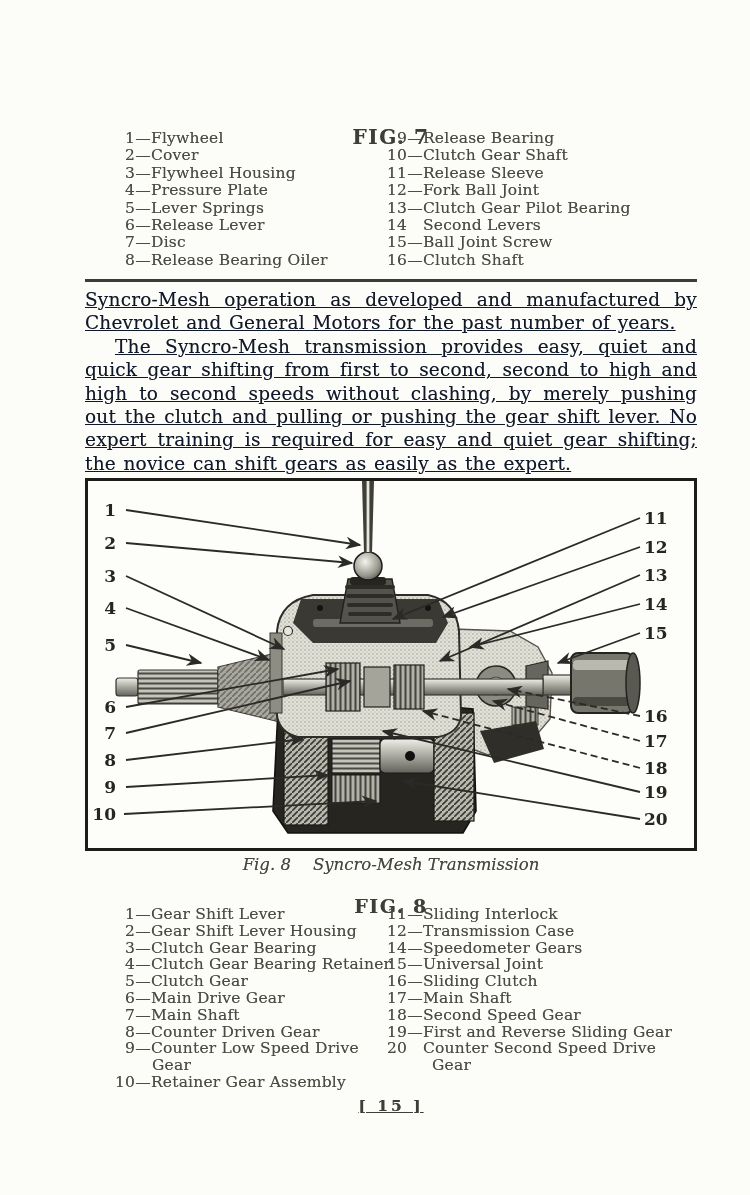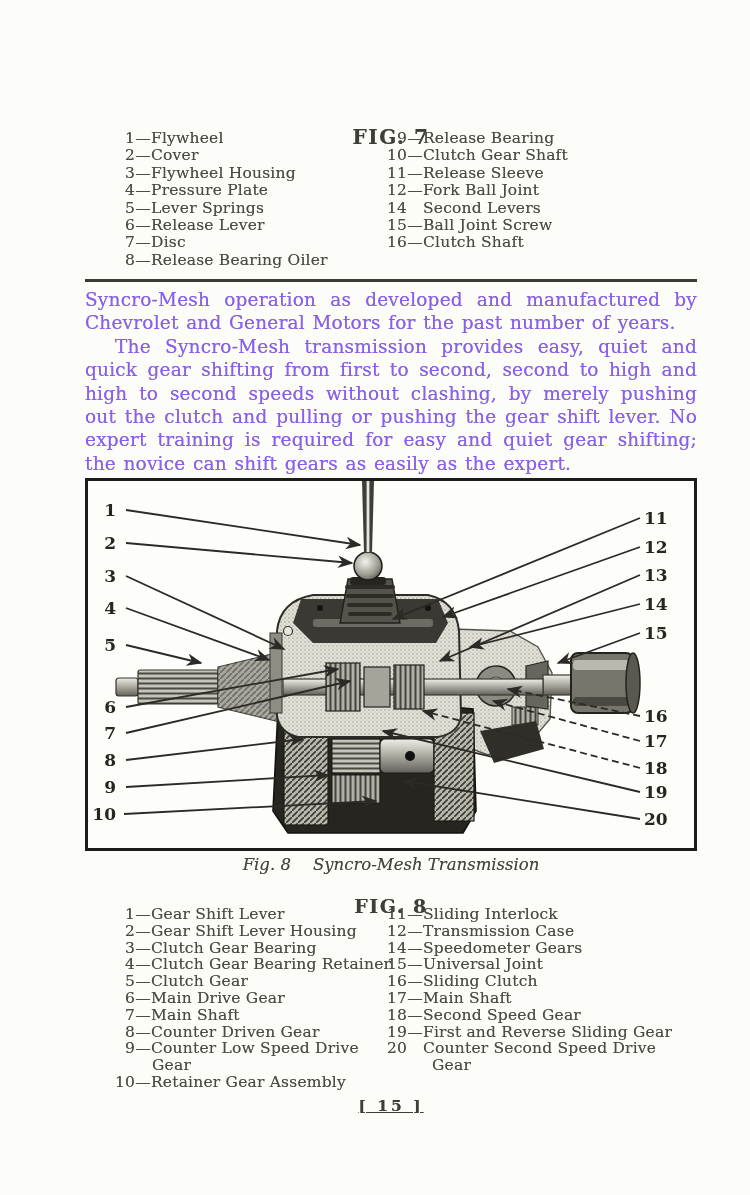--- a/index.html
+++ b/index.html
@@ -47,22 +47,22 @@
   .rule{
     position:absolute;left:85px;top:279px;width:612px;height:2.5px;
     background:#3c3b35;border:none;margin:0;
   }
 
   
   .body-text{
     position:absolute;left:85px;top:288px;width:612px;
     font-size:18.5px;line-height:23.4px;
     text-align:justify;
-    color:#8b5cf6;
-    letter-spacing:0.2px;word-spacing:1.5px;
+    color:#0f172a;
+    letter-spacing:0.2px;word-spacing:1.5px;text-decoration:underline;
   }
   .body-text p{margin:0;}
   .body-text p.indent{text-indent:30px;}
 
   
   .figure-frame{
     position:absolute;left:85px;top:478px;
     width:606px;height:367px;
     border:3px solid #1d1c18;
     background:#fdfdfa;
@@ -100,20 +100,21 @@
       <li class="pitem"><span class="num">5</span><span class="dash">—</span><span class="lbl">Lever Springs</span></li>
       <li class="pitem"><span class="num">6</span><span class="dash">—</span><span class="lbl">Release Lever</span></li>
       <li class="pitem"><span class="num">7</span><span class="dash">—</span><span class="lbl">Disc</span></li>
       <li class="pitem"><span class="num">8</span><span class="dash">—</span><span class="lbl">Release Bearing Oiler</span></li>
     </ul>
     <ul class="parts-col col2">
       <li class="pitem"><span class="num">9</span><span class="dash">—</span><span class="lbl">Release Bearing</span></li>
       <li class="pitem"><span class="num">10</span><span class="dash">—</span><span class="lbl">Clutch Gear Shaft</span></li>
       <li class="pitem"><span class="num">11</span><span class="dash">—</span><span class="lbl">Release Sleeve</span></li>
       <li class="pitem"><span class="num">12</span><span class="dash">—</span><span class="lbl">Fork Ball Joint</span></li>
+      <li class="pitem"><span class="num">13</span><span class="dash">—</span><span class="lbl">Clutch Gear Pilot Bearing</span></li>
       <li class="pitem"><span class="num">14</span><span class="dash"></span><span class="lbl">Second Levers</span></li>
       <li class="pitem"><span class="num">15</span><span class="dash">—</span><span class="lbl">Ball Joint Screw</span></li>
       <li class="pitem"><span class="num">16</span><span class="dash">—</span><span class="lbl">Clutch Shaft</span></li>
     </ul>
   </div>
 
   <hr class="rule">
 
   <div class="body-text soft">
     <p>Syncro-Mesh operation as developed and manufactured by Chevrolet and General Motors for the past number of years.</p>

